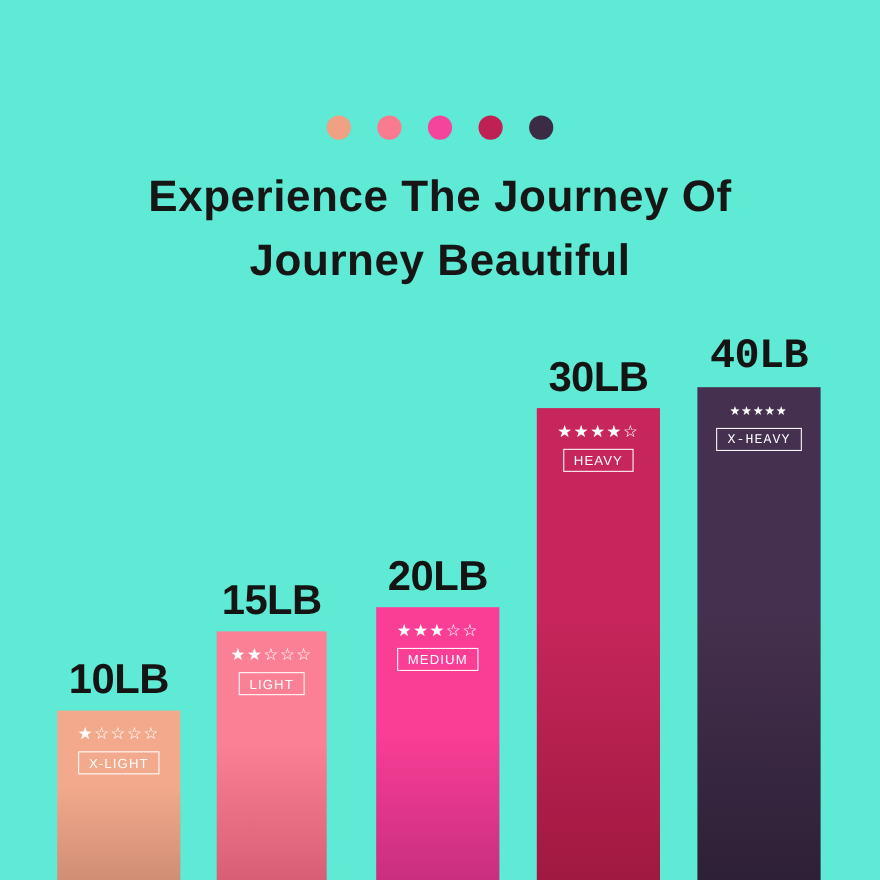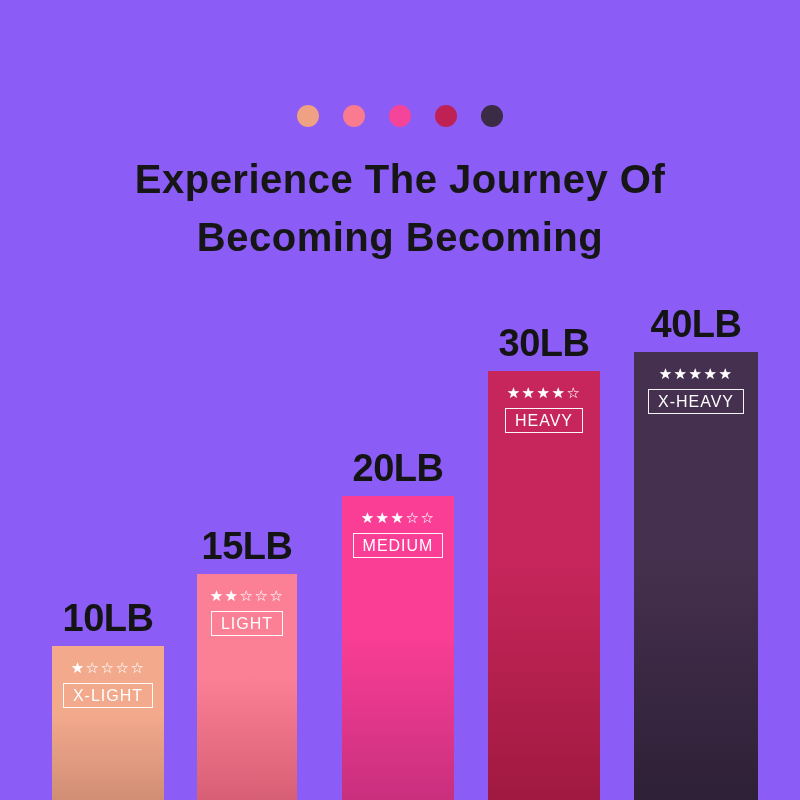--- a/index.html
+++ b/index.html
@@ -5,21 +5,21 @@
   * { margin:0; padding:0; box-sizing:border-box; }
   html, body {
     width:800px; height:800px;
     background:#ffffff;
     font-family:"Liberation Sans", sans-serif;
     overflow:hidden;
   }
   #stage {
     position:relative;
     width:800px; height:800px;
-    background:#8b5cf6;
+    background:#5eead4;
   }
 
   
   #dot-row {
     position:absolute;
     left:0; right:0;
     top:105px;
     display:flex;
     justify-content:center;
     align-items:center;
@@ -80,21 +80,21 @@
     line-height:1;
     letter-spacing:1.5px;
     color:#ffffff;
     white-space:nowrap;
     margin-bottom:8px;
     text-shadow:0 0 1px rgba(255,255,255,0.35);
   }
   .tier-box {
     border:1.6px solid rgba(255,255,255,0.95);
     color:#ffffff;
-    font-size:16px;
+    font-size:12px;
     letter-spacing:1px;
     padding:3px 9px 2px 9px;
     white-space:nowrap;
     font-weight:normal;
   }
 </style>
 </head>
 <body style="background: rgb(255, 255, 255);">
 
 <div id="stage">
@@ -102,53 +102,53 @@
   <div id="dot-row">
       <div class="dot" style="background: rgb(240, 160, 131);"></div>
       <div class="dot" style="background: rgb(250, 122, 143);"></div>
       <div class="dot" style="background: rgb(245, 69, 154);"></div>
       <div class="dot" style="background: rgb(191, 33, 84);"></div>
       <div class="dot" style="background: rgb(60, 43, 69);"></div>
     </div>
 
   <div id="heading" style="color: rgb(22, 22, 22);">
     <span class="hline">Experience The Journey Of</span>
-    <span class="hline">Becoming Becoming</span>
+    <span class="hline">Journey Beautiful</span>
   </div>
 
   <div id="chart">
       <div class="bar-group" style="left: 52px; width: 112px; height: 154px; margin-top: 35px;">
         <div class="bar-value">10LB</div>
         <div class="bar" style="background: linear-gradient(rgb(242, 169, 140) 0%, rgb(242, 169, 140) 45%, rgb(209, 142, 117) 100%);">
           <div class="stars">★☆☆☆☆</div>
           <div class="tier-box">X-LIGHT</div>
         </div>
       </div>
       <div class="bar-group" style="left: 197px; width: 100px; height: 226px;">
         <div class="bar-value">15LB</div>
         <div class="bar" style="background: linear-gradient(rgb(252, 128, 149) 0%, rgb(252, 128, 149) 45%, rgb(215, 95, 117) 100%);">
           <div class="stars">★★☆☆☆</div>
           <div class="tier-box">LIGHT</div>
         </div>
       </div>
-      <div class="bar-group" style="left: 342px; width: 112px; height: 304px;">
+      <div class="bar-group" style="left: 342px; width: 112px; height: 248px;">
         <div class="bar-value">20LB</div>
         <div class="bar" style="background: linear-gradient(rgb(250, 62, 150) 0%, rgb(250, 62, 150) 45%, rgb(201, 47, 126) 100%);">
           <div class="stars">★★★☆☆</div>
           <div class="tier-box">MEDIUM</div>
         </div>
       </div>
       <div class="bar-group" style="left: 488px; width: 112px; height: 429px;">
         <div class="bar-value">30LB</div>
         <div class="bar" style="background: linear-gradient(rgb(198, 38, 91) 0%, rgb(198, 38, 91) 45%, rgb(160, 25, 64) 100%);">
           <div class="stars">★★★★☆</div>
           <div class="tier-box">HEAVY</div>
         </div>
       </div>
-      <div class="bar-group" style="left: 634px; width: 124px; height: 448px;">
+      <div class="bar-group" style="left: 634px; width: 112px; height: 448px; font-family: Liberation Mono, monospace;">
         <div class="bar-value">40LB</div>
         <div class="bar" style="background: linear-gradient(rgb(70, 48, 79) 0%, rgb(70, 48, 79) 45%, rgb(46, 32, 54) 100%);">
           <div class="stars">★★★★★</div>
           <div class="tier-box">X-HEAVY</div>
         </div>
       </div>
     </div>
 
 </div>
 

